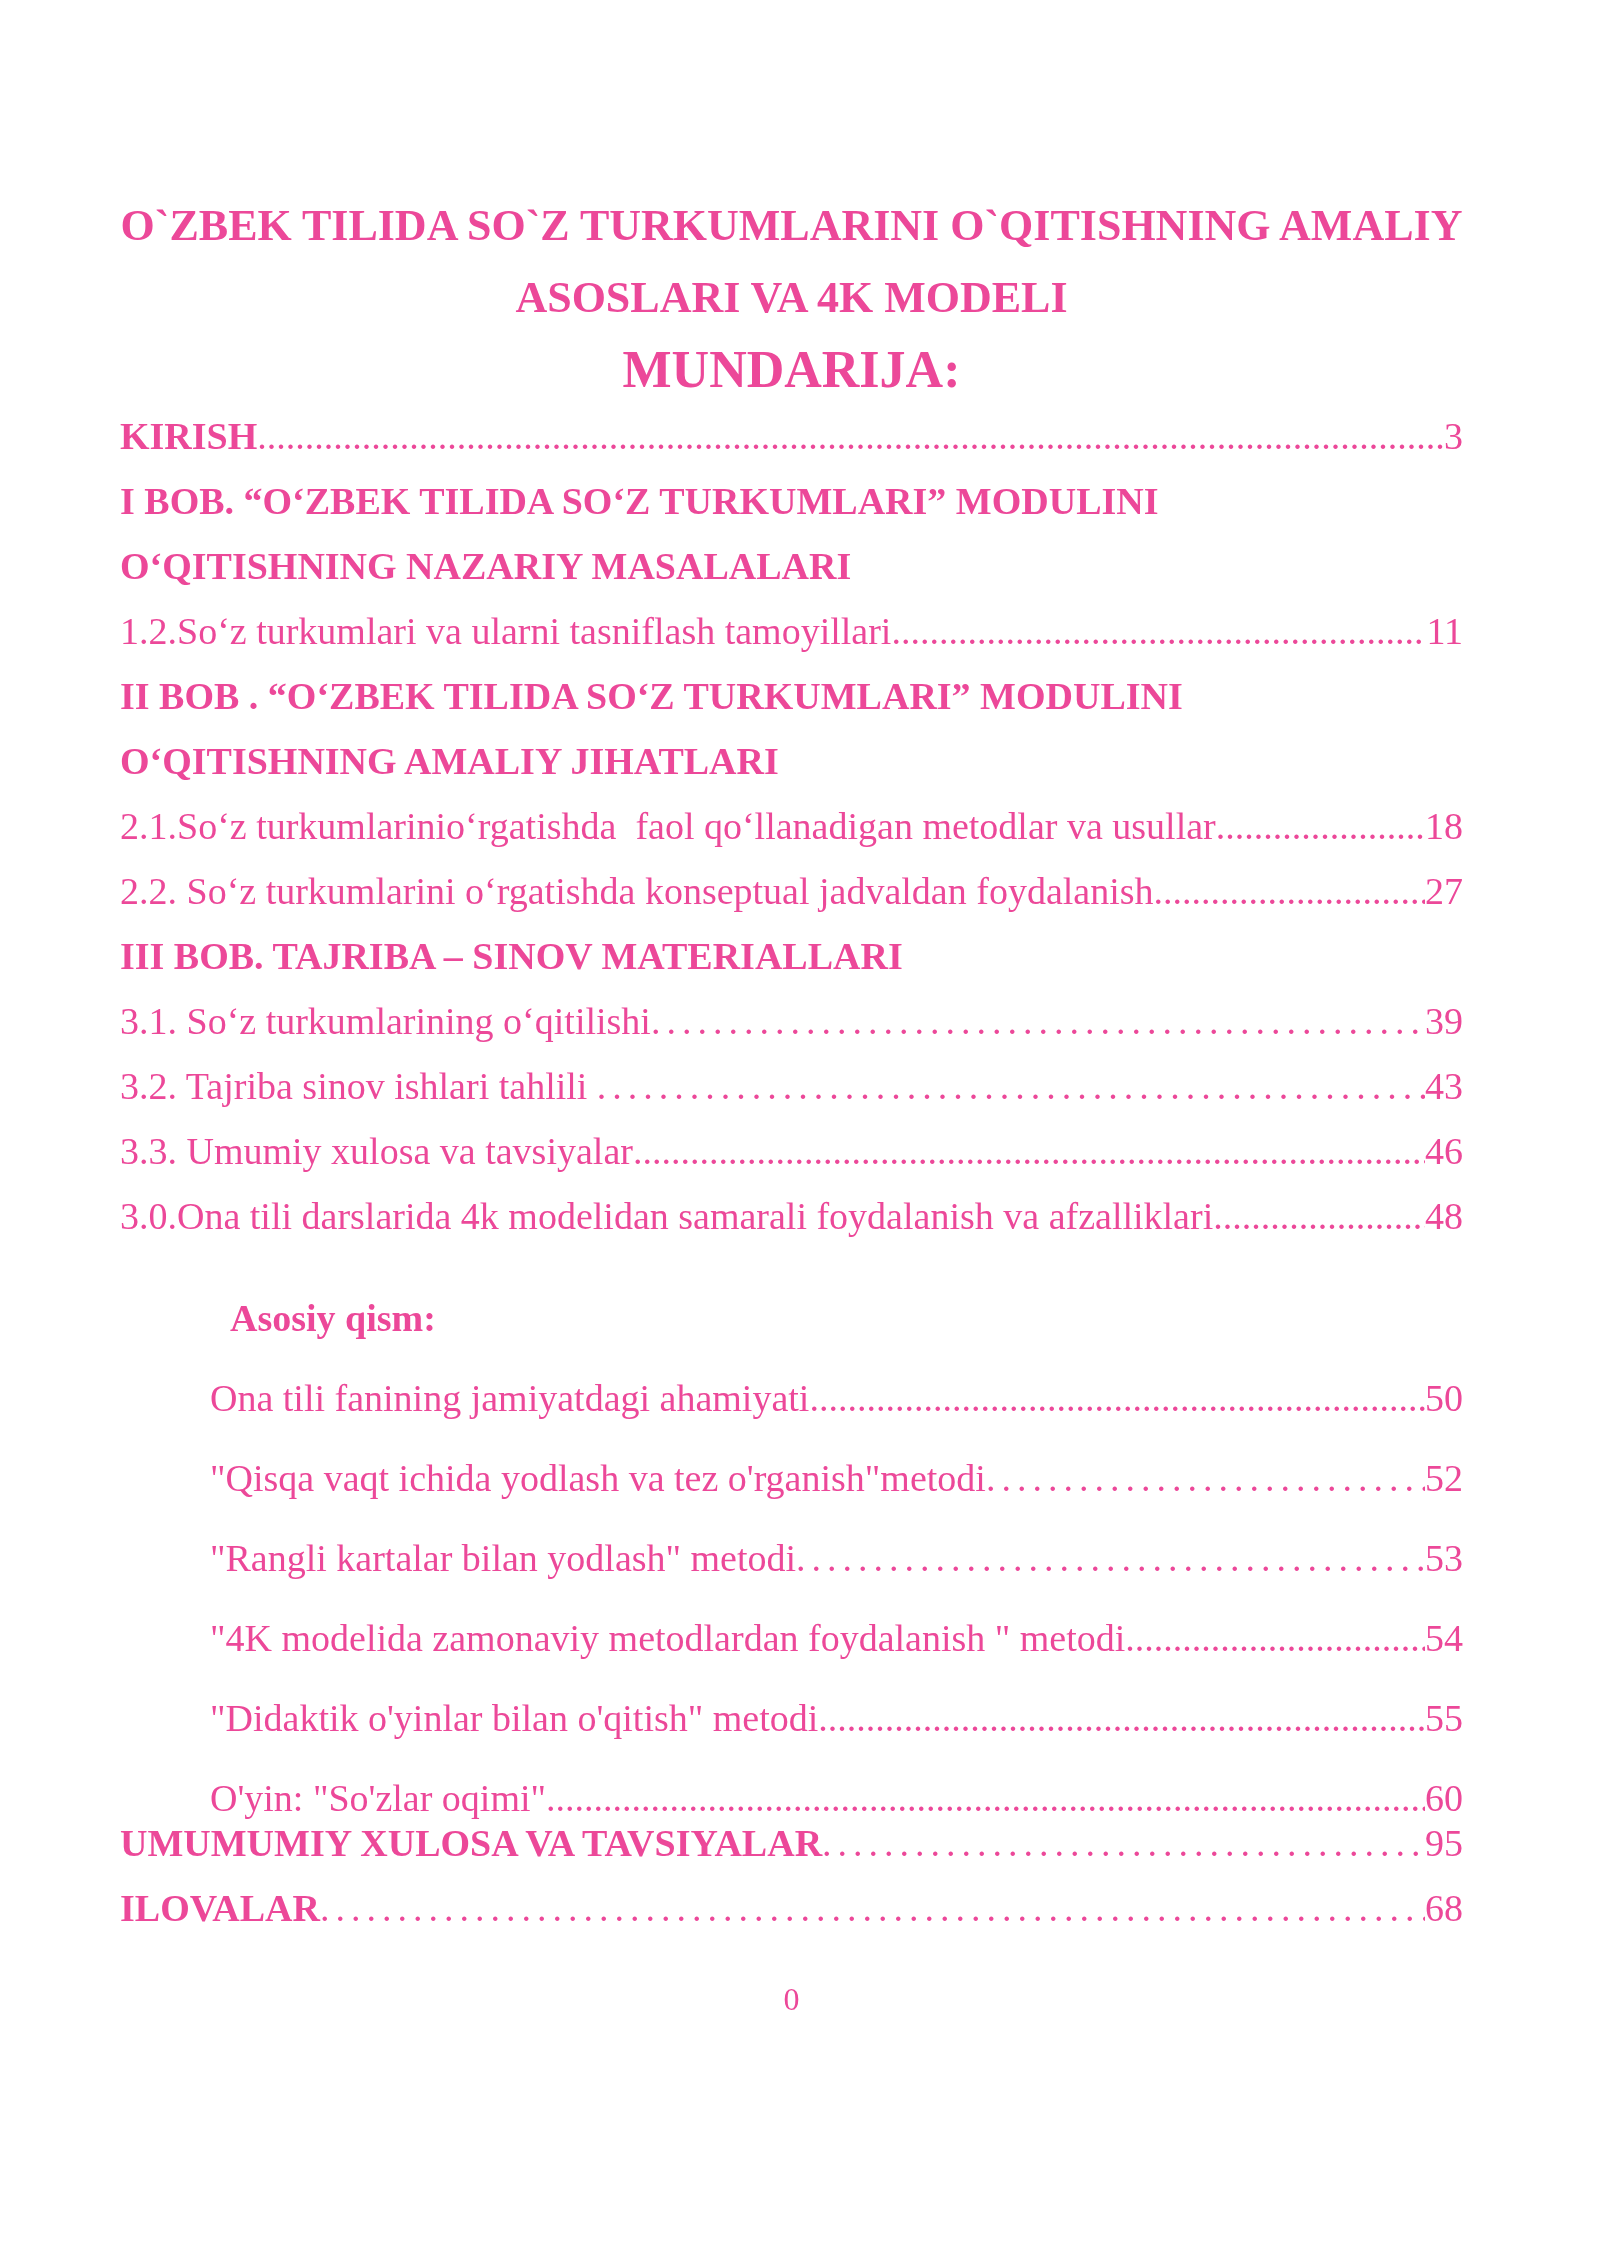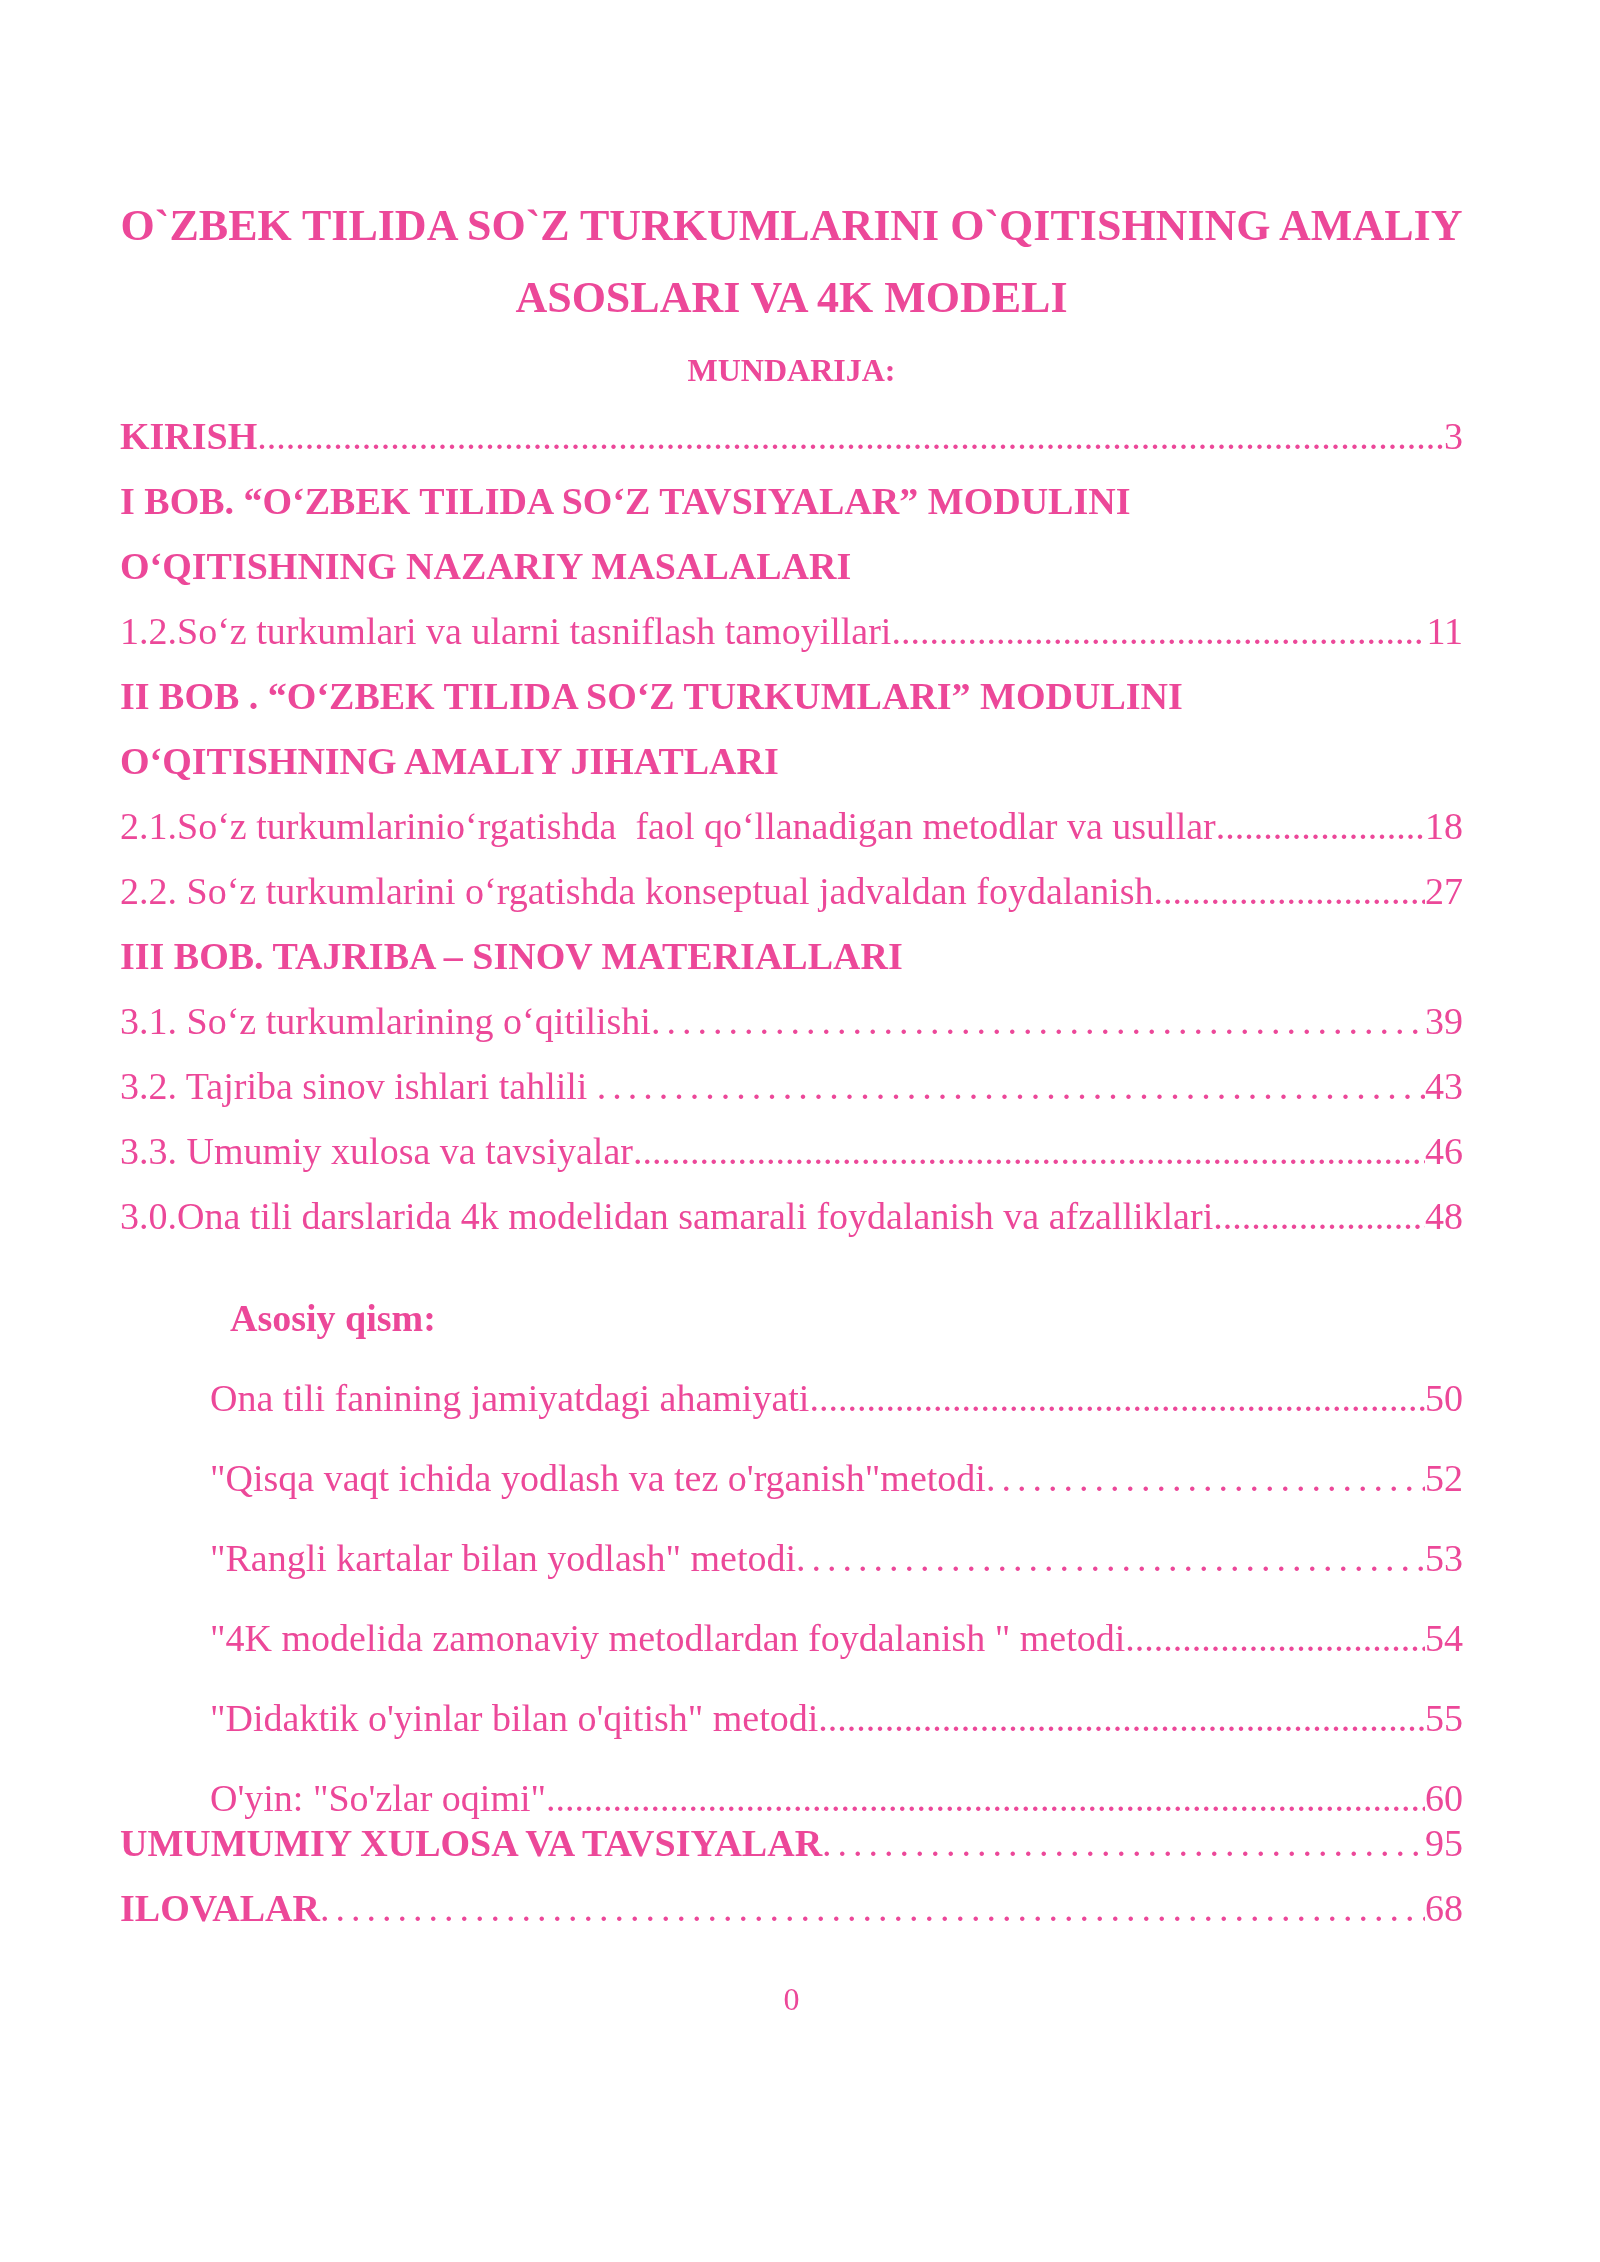--- a/index.html
+++ b/index.html
@@ -21,21 +21,21 @@
   .title {
     margin-top: 190px;
     text-align: center;
     font-weight: 700;
     font-size: 44px;
     line-height: 72px;
   }
   .subtitle {
     text-align: center;
     font-weight: 700;
-    font-size: 32px;
+    font-size: 52px;
     line-height: 72px;
   }
   .toc { font-size: 38px; }
   .toc .row {
     display: flex;
     align-items: baseline;
     height: 65px;
     line-height: 65px;
   }
   .toc.toc-indent .row {
@@ -81,21 +81,21 @@
 
     <div class="subtitle">MUNDARIJA:</div>
 
     <div class="toc" id="toc-main">
         <div class="row">
           <span class="lbl bold">KIRISH</span>
           <span class="leader fine"></span>
           <span class="pg">3</span>
         </div>
         <div class="row">
-          <span class="lbl bold">I BOB. “O‘ZBEK TILIDA SO‘Z TAVSIYALAR” MODULINI</span>
+          <span class="lbl bold">I BOB. “O‘ZBEK TILIDA SO‘Z TURKUMLARI” MODULINI</span>
         </div>
         <div class="row">
           <span class="lbl bold">O‘QITISHNING NAZARIY MASALALARI</span>
         </div>
         <div class="row">
           <span class="lbl">1.2.So‘z turkumlari va ularni tasniflash tamoyillari</span>
           <span class="leader fine"></span>
           <span class="pg">11</span>
         </div>
         <div class="row">

